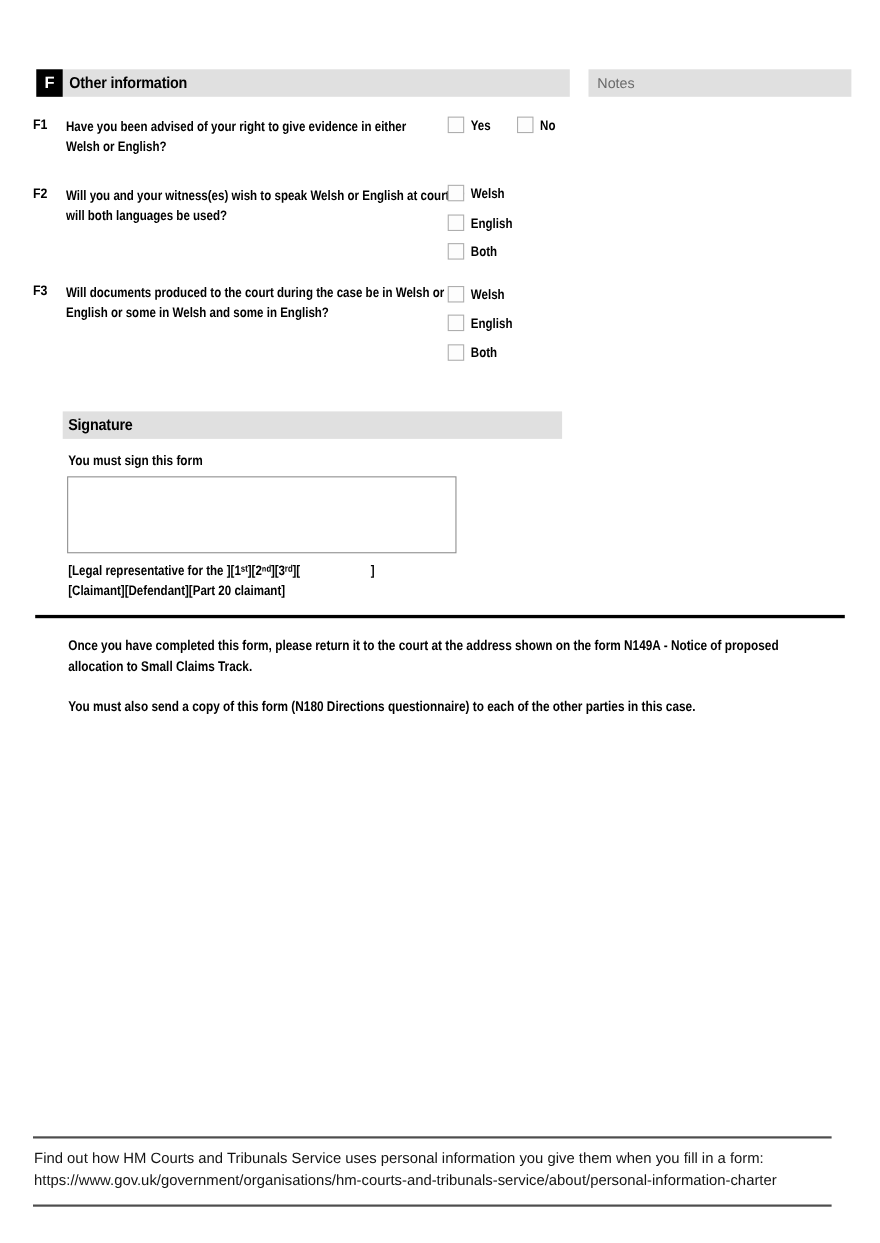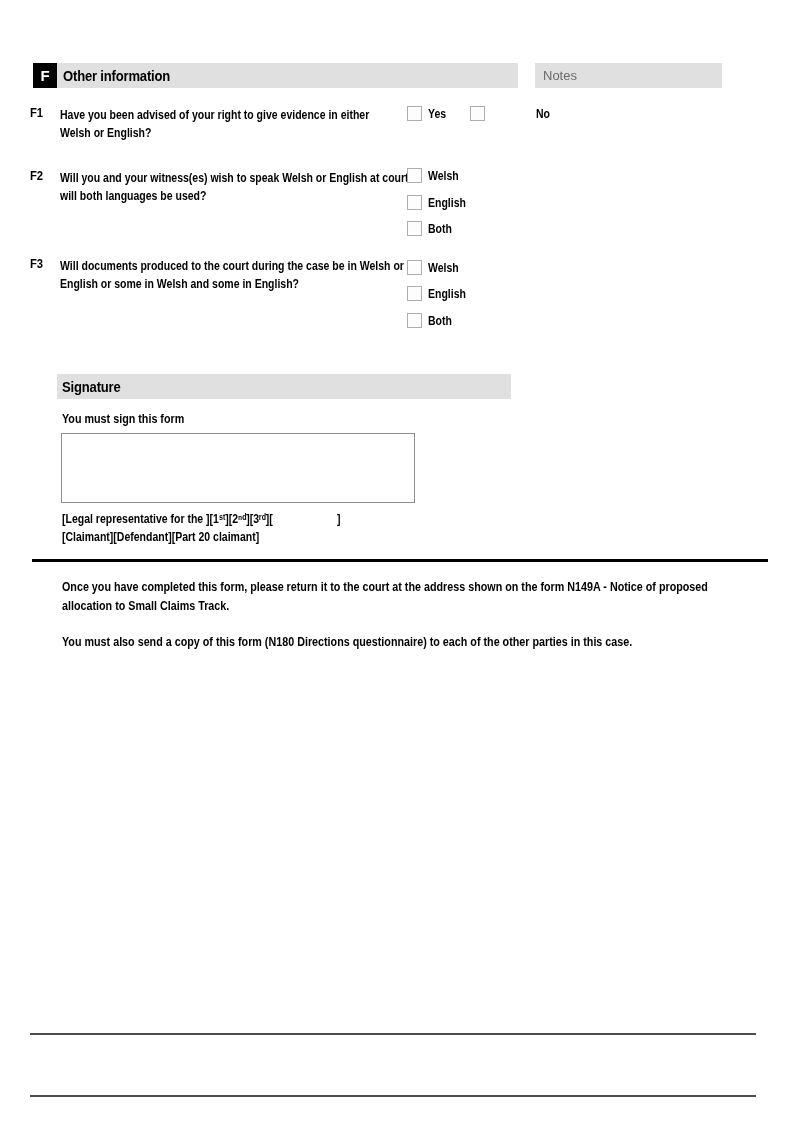--- a/index.html
+++ b/index.html
@@ -39,21 +39,21 @@
     font-weight: bold;
     font-size: 14.5px;
     letter-spacing: -0.2px;
     transform: scaleX(0.9);
     transform-origin: 0 50%;
     white-space: nowrap;
   }
   .notes-bar {
     position: absolute;
     left: 535px; top: 63px;
-    width: 187px; height: 25px;
+    width: 239px; height: 25px;
     background: #e0e0e0;
     display: flex;
     align-items: center;
     padding-left: 8px;
     color: #6a6a6a;
     font-size: 13px;
   }
 
   
   .qid {
@@ -176,21 +176,21 @@
 
   <div class="qid" style="top:106px;">F1</div>
   <div class="qtext" style="top:106px;">
     <div>Have you been advised of your right to give evidence in either</div>
     <div>Welsh or English?</div>
   </div>
   <div class="opt" style="left:407px; top:105px;text-align:right;">
     <span class="cb"></span>
     <span class="opt-label">Yes</span>
   </div>
-  <div class="opt" style="left:470px; top:105px;gap:45px;">
+  <div class="opt" style="left:470px; top:105px;">
     <span class="cb"></span>
     <span class="opt-label">No</span>
   </div>
 
   <div class="qid" style="top:169px;">F2</div>
   <div class="qtext" style="top:169px;">
     <div>Will you and your witness(es) wish to speak Welsh or English at court or</div>
     <div>will both languages be used?</div>
   </div>
   <div class="opt" style="left:407px; top:167px;">
@@ -238,15 +238,19 @@
 
   <div class="para" style="top:577px;">
     <div>Once you have completed this form, please return it to the court at the address shown on the form N149A - Notice of proposed</div>
     <div>allocation to Small Claims Track.</div>
   </div>
   <div class="para" style="top:632px;">
     <div>You must also send a copy of this form (N180 Directions questionnaire) to each of the other parties in this case.</div>
   </div>
 
   <div class="footer-rule" style="top:1033px;"></div>
+  <div class="footer-text">
+    <div>Find out how HM Courts and Tribunals Service uses personal information you give them when you fill in a form:</div>
+    <div>https://www.gov.uk/government/organisations/hm-courts-and-tribunals-service/about/personal-information-charter</div>
+  </div>
   <div class="footer-rule" style="top:1095px;"></div>
 
 </div>
 
 </body></html>

